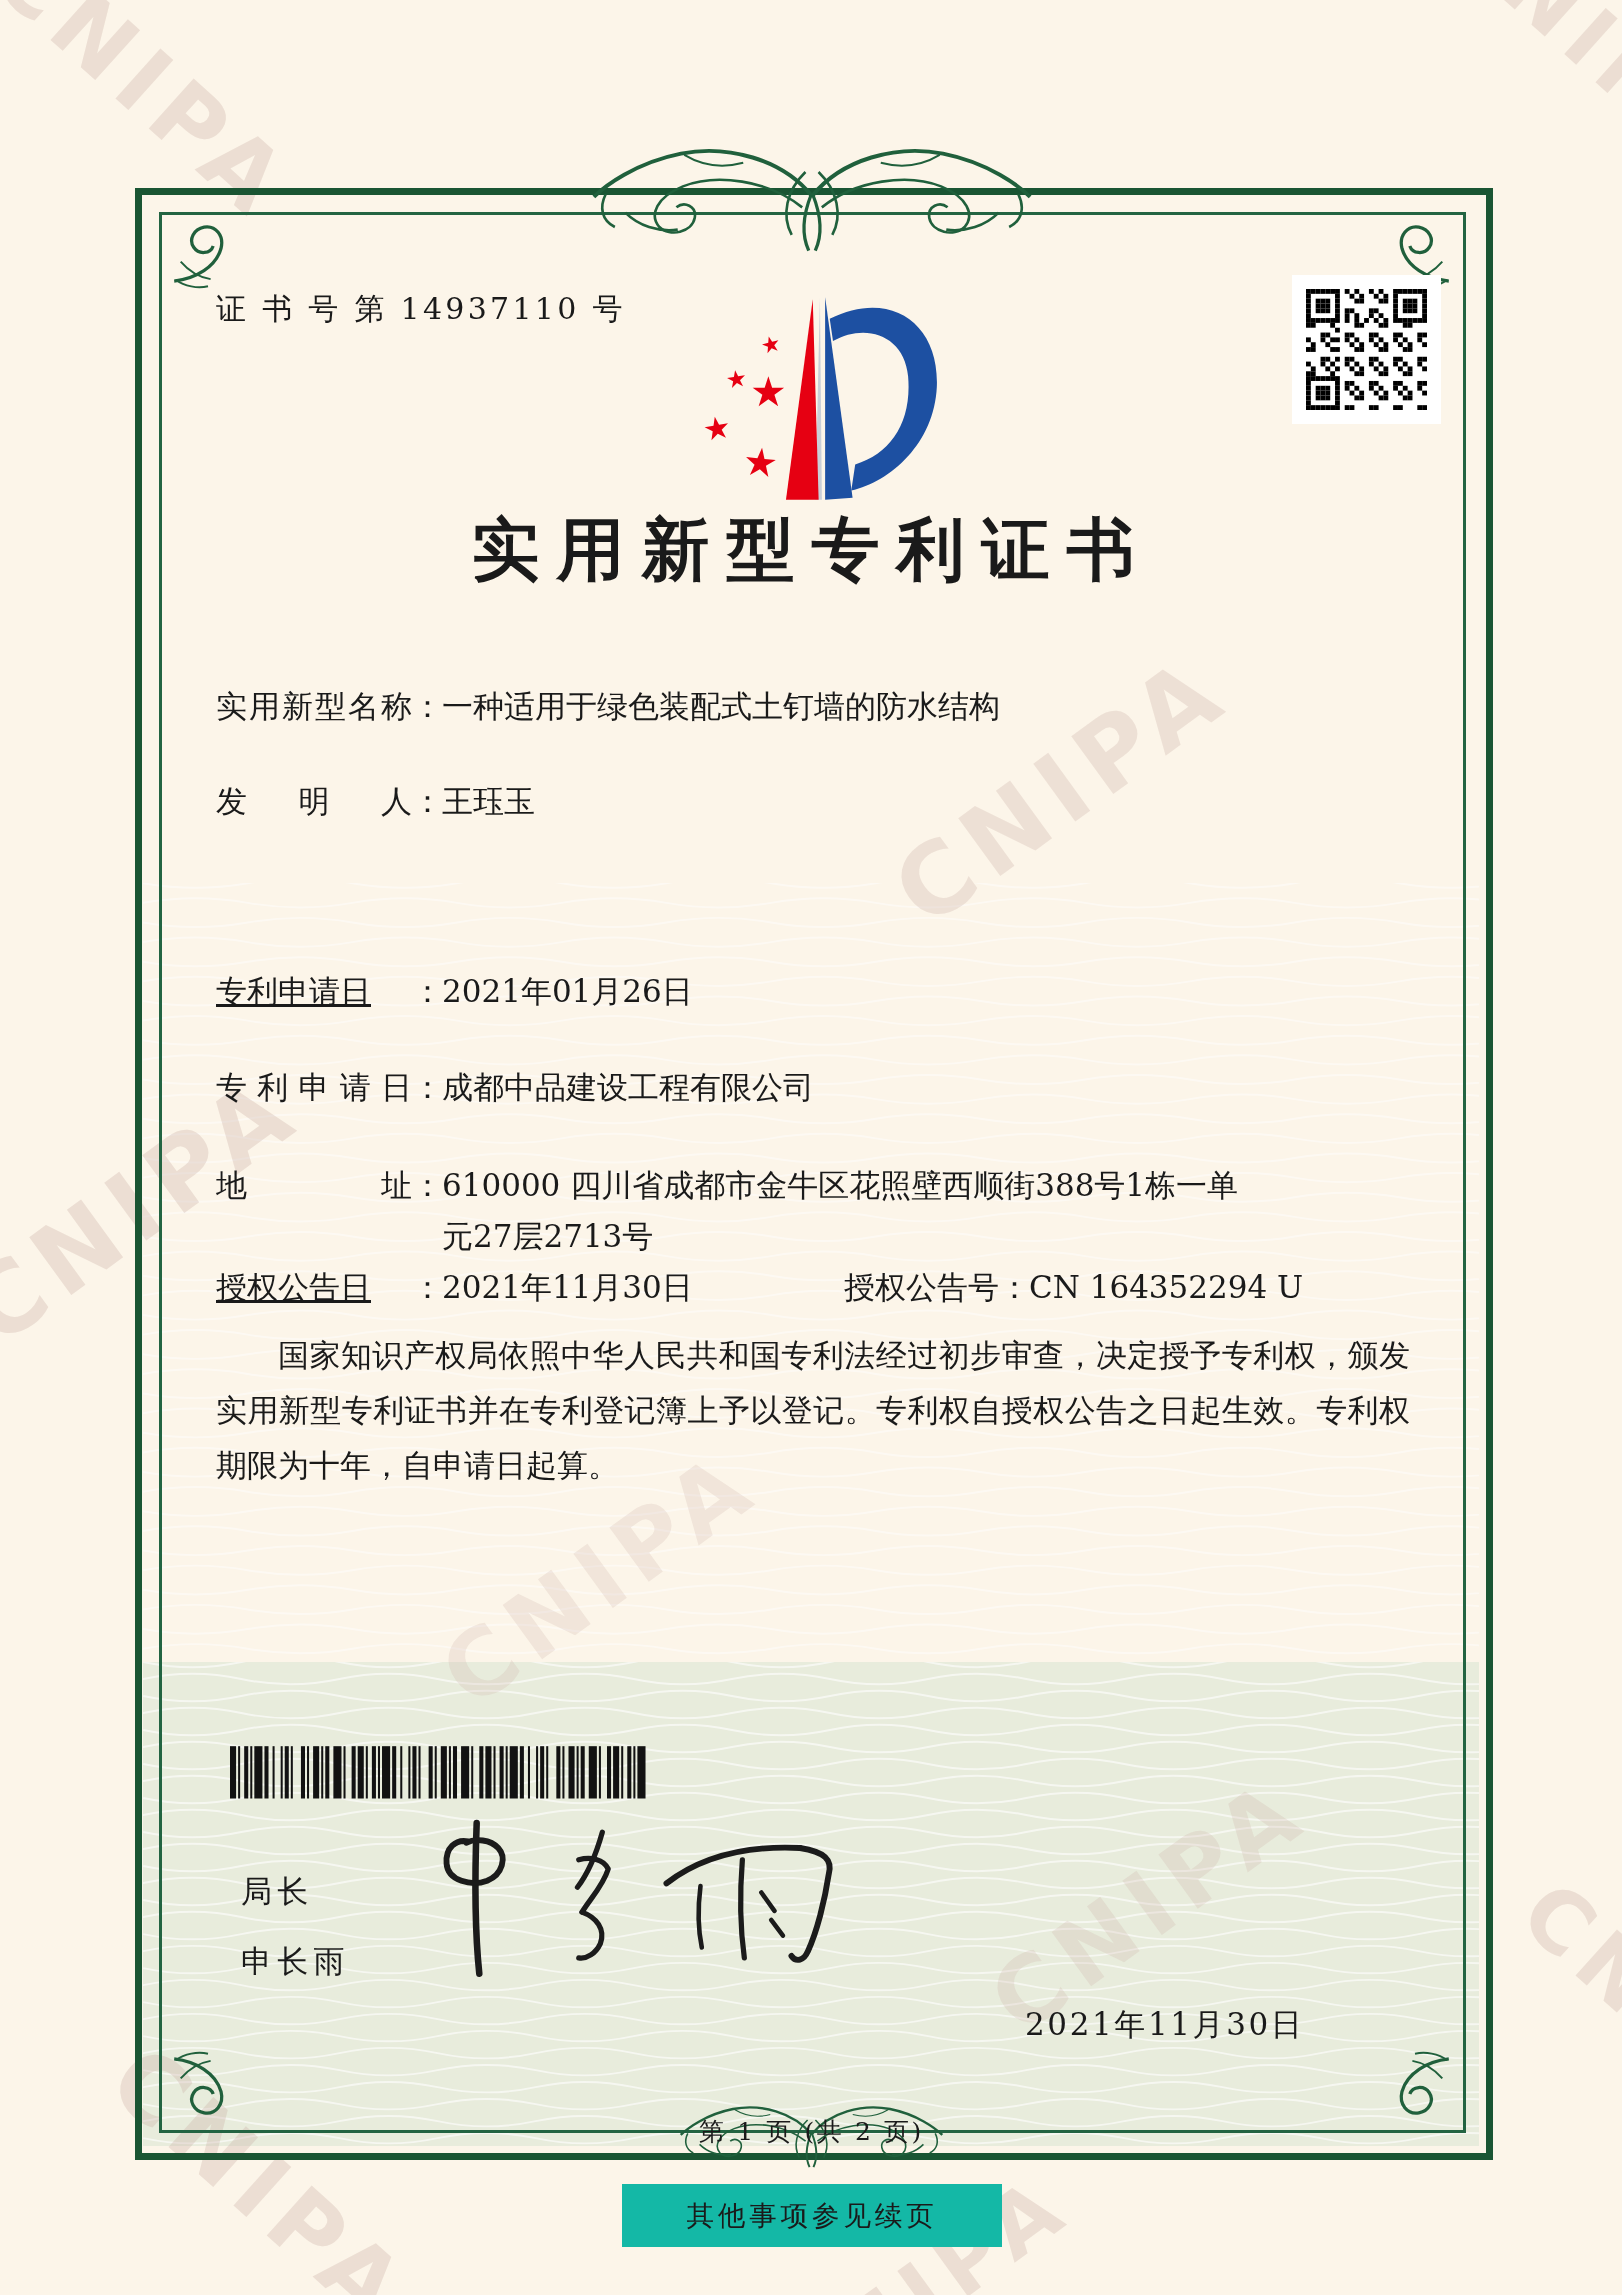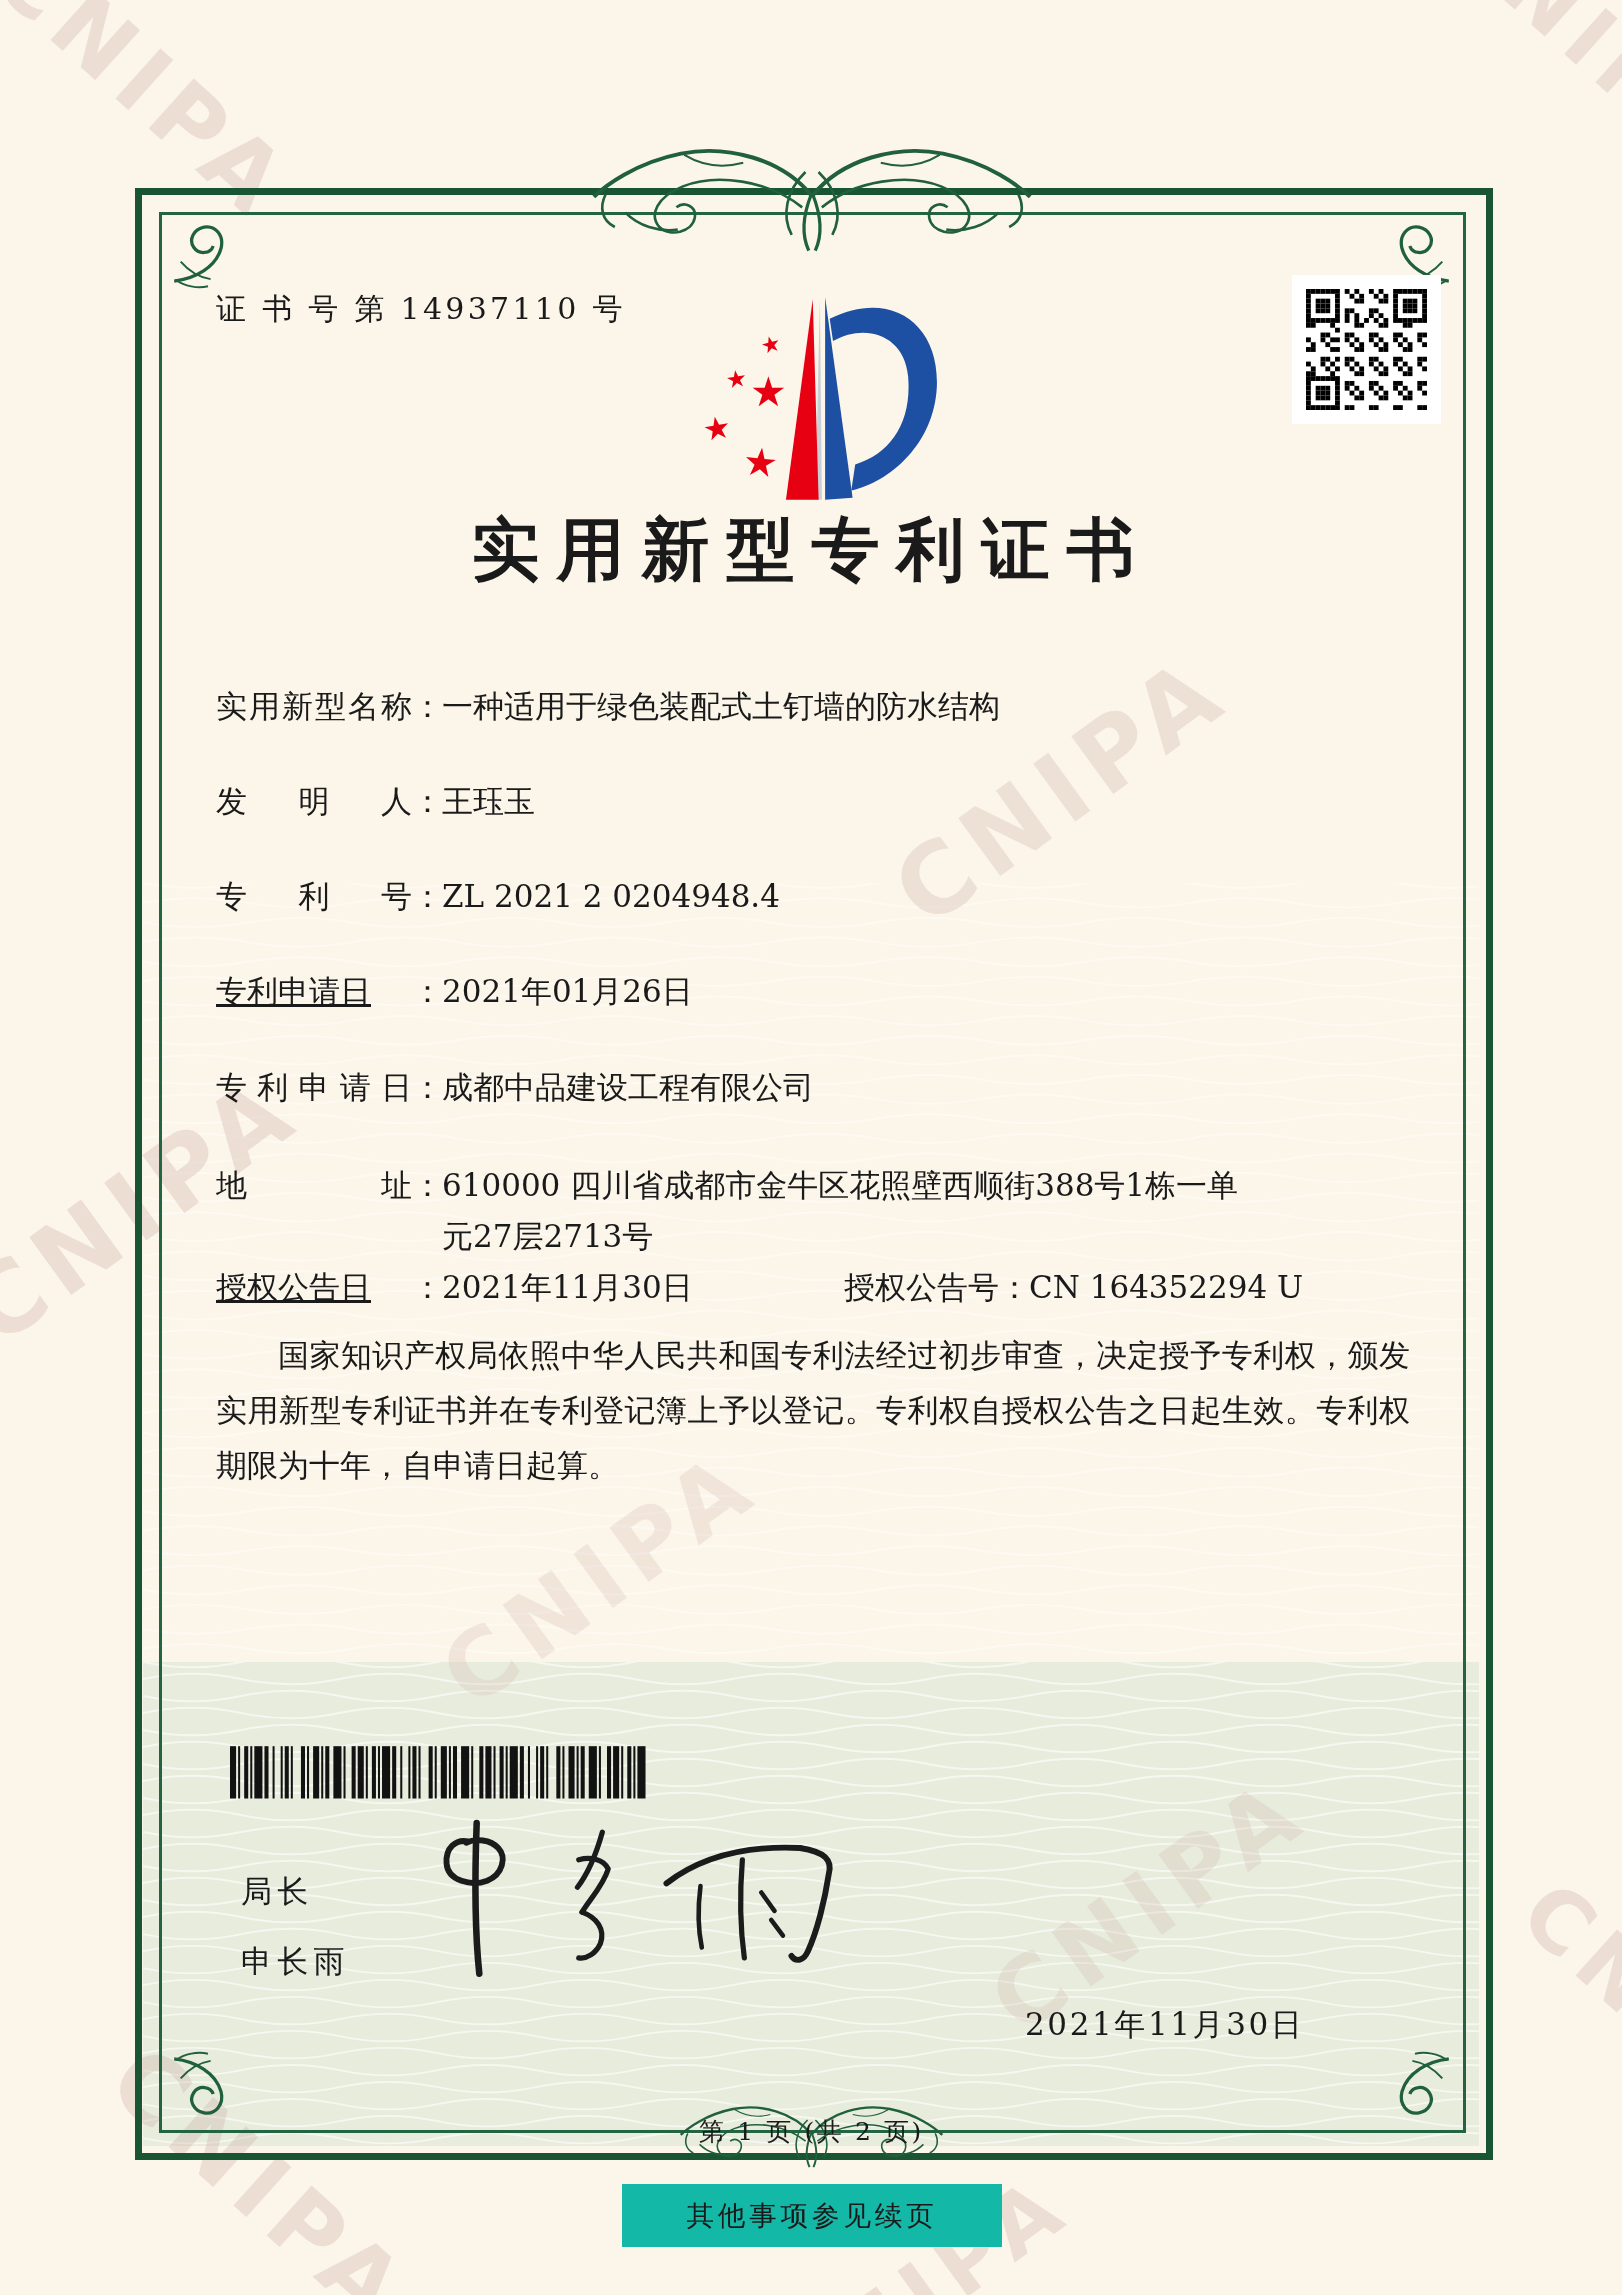--- a/index.html
+++ b/index.html
@@ -454,23 +454,20 @@
   </div>
 
   <div class="title">实用新型专利证书</div>
 
   <div class="row" style="top:686px;">
     <span class="f-label">实用新型名称</span><span class="f-colon">：</span><span>一种适用于绿色装配式土钉墙的防水结构</span>
   </div>
   <div class="row" style="top:781px;">
     <span class="f-label">发明人</span><span class="f-colon">：</span><span>王珏玉</span>
   </div>
-  <div class="row" style="top:876px;">
-    <span class="f-label">专利号</span><span class="f-colon">：</span><span>ZL 2021 2 0204948.4</span>
-  </div>
   <div class="row" style="top:971px;">
     <span class="f-label compact">专利申请日</span><span class="f-colon">：</span><span>2021年01月26日</span>
   </div>
   <div class="row" style="top:1067px;">
     <span class="f-label">专利申请日</span><span class="f-colon">：</span><span>成都中品建设工程有限公司</span>
   </div>
   <div class="row" style="top:1165px;">
     <span class="f-label">地址</span><span class="f-colon">：</span><span>610000 四川省成都市金牛区花照壁西顺街388号1栋一单</span>
   </div>
   <div class="addr2">元27层2713号</div>

